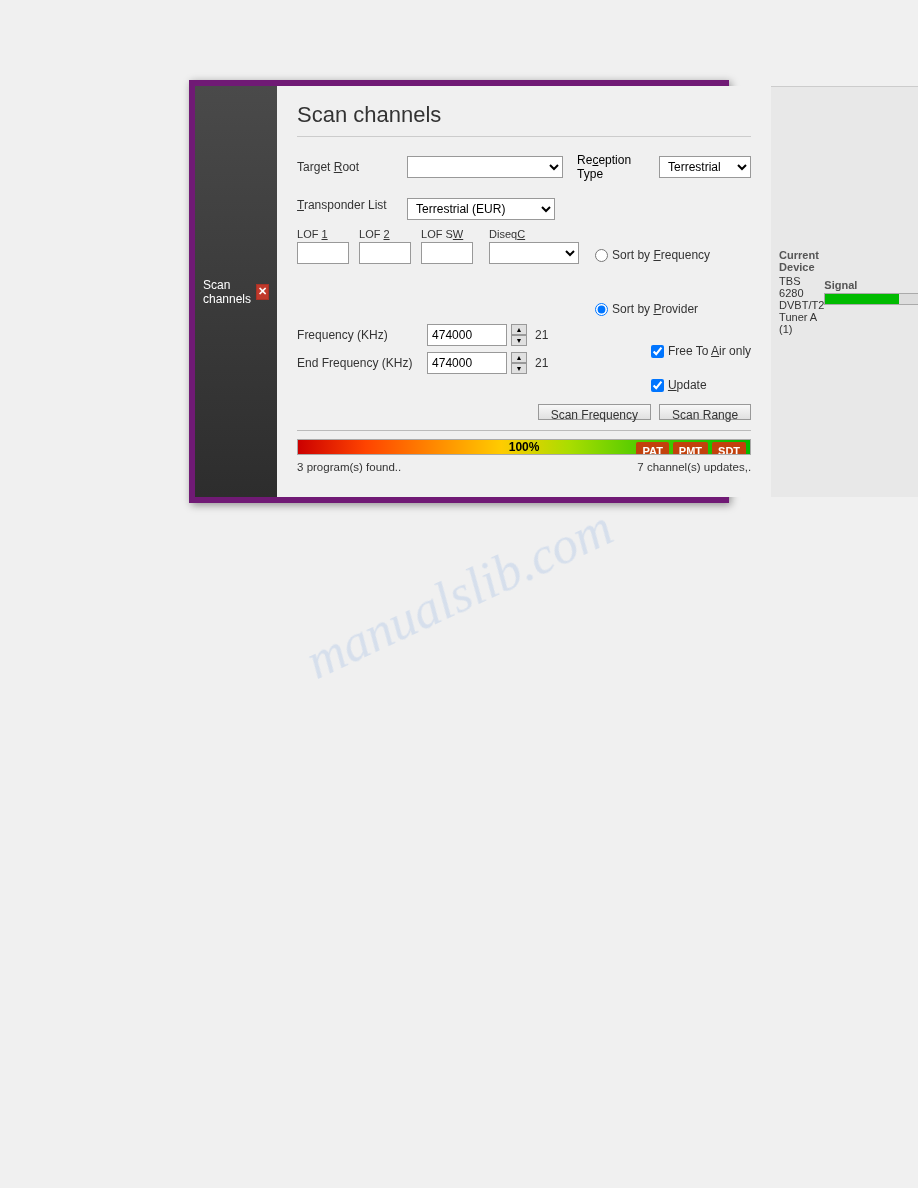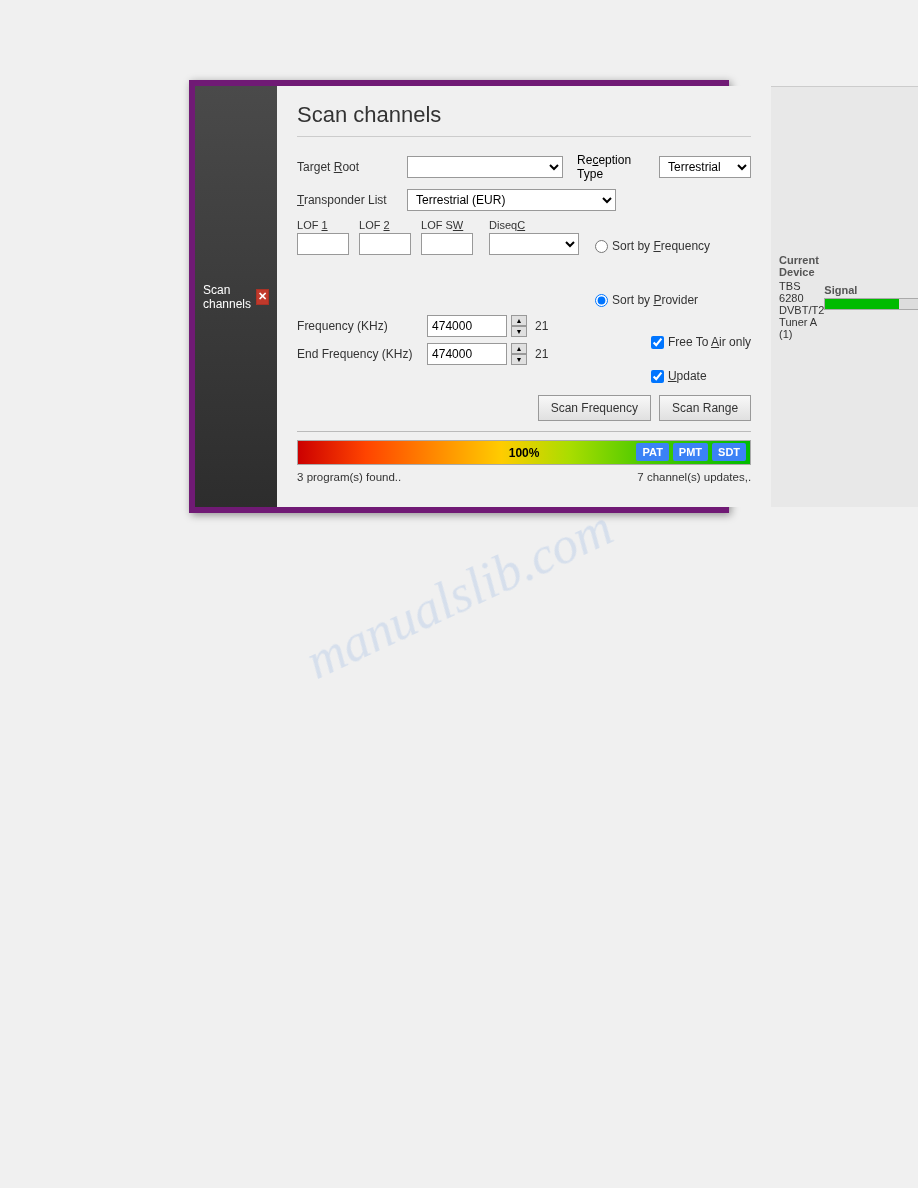--- a/index.html
+++ b/index.html
@@ -88,21 +88,22 @@
 
     .target-root-select {
       width: 170px;
     }
 
     .reception-type-select {
       width: 100px;
     }
 
     .transponder-list-select {
-      width: 209px;
+      width: 148px;
+      margin-top: 9px;
     }
 
     .lof-group {
       display: flex;
       flex-direction: column;
       align-items: flex-start;
     }
 
     .lof-label {
       color: #333;
@@ -236,37 +237,37 @@
       margin-bottom: 10px;
     }
 
     .btn {
       background: linear-gradient(to bottom, #f8f8f8, #e0e0e0);
       border: 1px solid #999;
       padding: 3px 12px;
       font-size: 12px;
       cursor: pointer;
       color: #333;
-      height: 26px;
+      height: 16px;
     }
 
     .divider {
       border: none;
       border-top: 1px solid #bbb;
       margin: 8px 0;
     }
 
     .transponder-info {
       font-size: 11.5px;
       color: #333;
       margin-bottom: 6px;
     }
 
     .progress-bar-container {
-      height: 25px;
+      height: 16px;
       background: #ddd;
       border: 1px solid #aaa;
       margin-bottom: 6px;
       position: relative;
       overflow: hidden;
     }
 
     .progress-bar-fill {
       width: 100%;
       height: 100%;
@@ -293,21 +294,21 @@
 
     .badge-row {
       display: flex;
       gap: 4px;
       position: absolute;
       right: 4px;
       top: 2px;
     }
 
     .badge {
-      background: #3b82f6;
+      background: #c2410c;
       color: #fff;
       font-size: 11px;
       font-weight: bold;
       padding: 1px 6px;
       border-radius: 2px;
       height: 18px;
       display: flex;
       align-items: center;
     }
 

